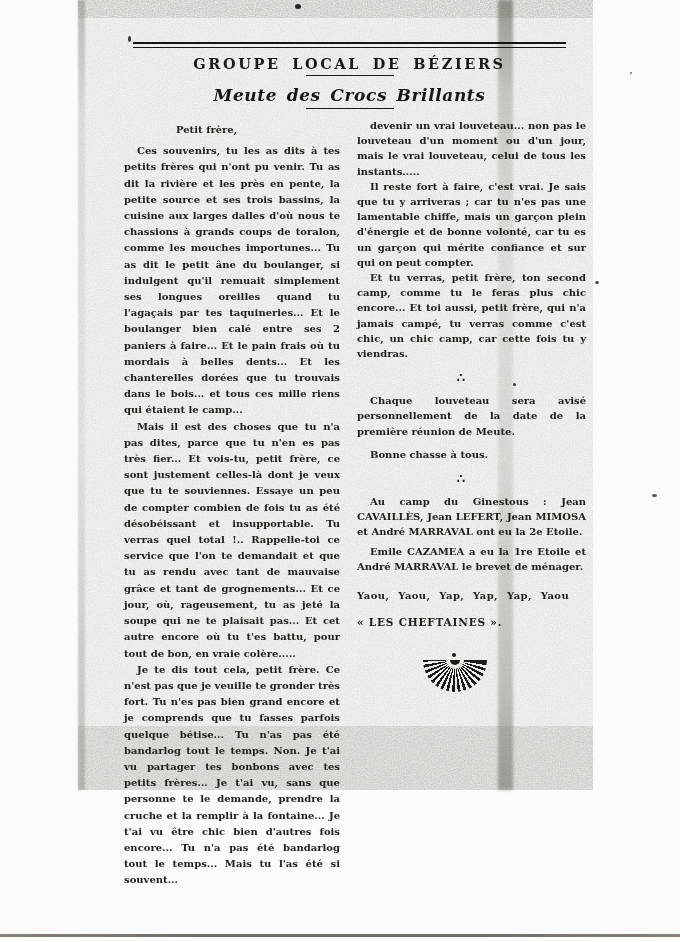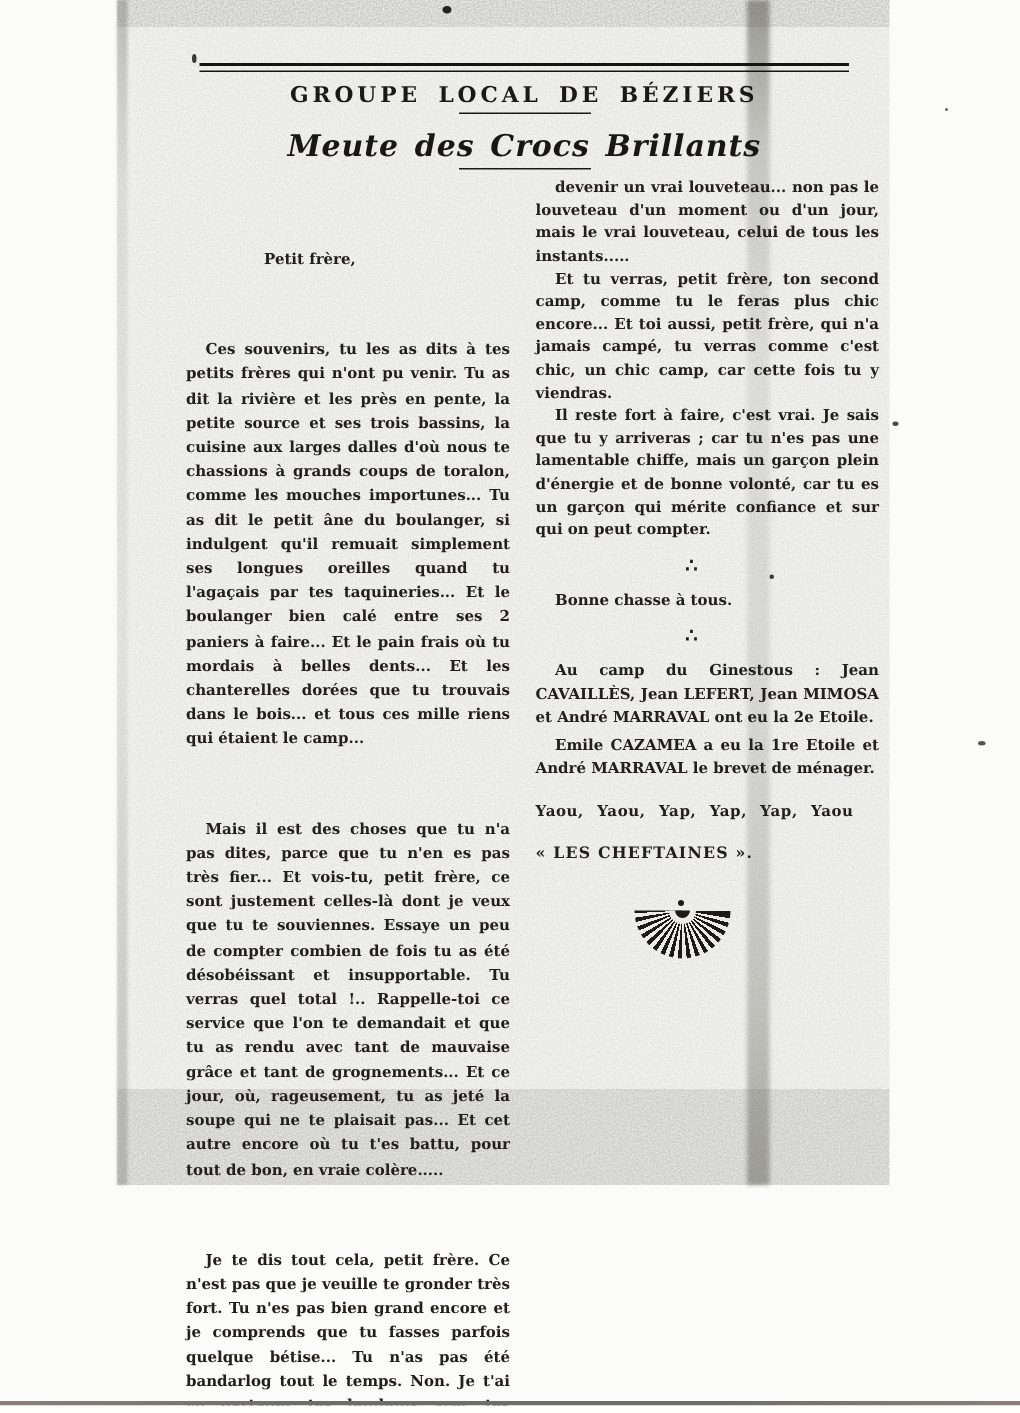--- a/index.html
+++ b/index.html
@@ -46,28 +46,28 @@
   .double-rule{
     margin-top:42px;height:3px;
     border-top:2.5px solid #151412;border-bottom:1.5px solid #151412;
   }
   .group-title{
     margin:7px 0 0;font-size:14.5px;font-weight:bold;
     letter-spacing:2.6px;word-spacing:4px;color:#1b1916;
   }
   .rule-s{width:88px;height:0;border-top:1.5px solid #1b1916;margin:3px auto 0;}
   .pack-title{
-    margin:9px 0 0;font-size:20px;font-weight:bold;font-style:italic;
+    margin:9px 0 0;font-size:17px;font-weight:bold;font-style:italic;
     letter-spacing:.6px;word-spacing:3px;color:#191714;
   }
   
   .col{position:absolute;color:#23201c;}
   .col p{margin:0;text-indent:13px;text-align:justify;}
   .col-left{left:46px;top:122px;width:216px;font-size:10px;font-weight:bold;}
-  .col-left p{line-height:16.2px;margin-top:44px;}
+  .col-left p{line-height:16.2px;}
   .salutation{text-indent:52px !important;margin-bottom:5px !important;}
   .col-right{left:279px;top:118px;width:229px;font-size:10px;font-weight:bold;}
   .col-right p{line-height:15.2px;}
   .asterism{
     text-align:center;margin:10px 20px 8px 0;font-size:13px;
     font-weight:bold;color:#1d1b18;letter-spacing:1px;line-height:14px;
   }
   .notice{margin-top:2px !important;}
   .bonne{margin-top:8px !important;}
   .news1{margin-top:4px !important;}
@@ -134,25 +134,26 @@
     <div class="col col-left">
       <p class="salutation">Petit frère,</p>
       <p>Ces souvenirs, tu les as dits à tes petits frères qui n'ont pu venir. Tu as dit la rivière et les près en pente, la petite source et ses trois bassins, la cuisine aux larges dalles d'où nous te chassions à grands coups de toralon, comme les mouches importunes... Tu as dit le petit âne du boulanger, si indulgent qu'il remuait simplement ses longues oreilles quand tu l'agaçais par tes taquineries... Et le boulanger bien calé entre ses 2 paniers à faire... Et le pain frais où tu mordais à belles dents... Et les chanterelles dorées que tu trouvais dans le bois... et tous ces mille riens qui étaient le camp...</p>
       <p>Mais il est des choses que tu n'a pas dites, parce que tu n'en es pas très fier... Et vois-tu, petit frère, ce sont justement celles-là dont je veux que tu te souviennes. Essaye un peu de compter combien de fois tu as été désobéissant et insupportable. Tu verras quel total !.. Rappelle-toi ce service que l'on te demandait et que tu as rendu avec tant de mauvaise grâce et tant de grognements... Et ce jour, où, rageusement, tu as jeté la soupe qui ne te plaisait pas... Et cet autre encore où tu t'es battu, pour tout de bon, en vraie colère.....</p>
       <p>Je te dis tout cela, petit frère. Ce n'est pas que je veuille te gronder très fort. Tu n'es pas bien grand encore et je comprends que tu fasses parfois quelque bétise... Tu n'as pas été bandarlog tout le temps. Non. Je t'ai vu partager tes bonbons avec tes petits frères... Je t'ai vu, sans que personne te le demande, prendre la cruche et la remplir à la fontaine... Je t'ai vu être chic bien d'autres fois encore... Tu n'a pas été bandarlog tout le temps... Mais tu l'as été si souvent...</p>
 
     </div>
 
     <div class="col col-right">
       <p>devenir un vrai louveteau... non pas le louveteau d'un moment ou d'un jour, mais le vrai louveteau, celui de tous les instants.....</p>
+      <p>Il reste fort à faire, c'est vrai. Je sais que tu y arriveras ; car tu n'es pas une lamentable chiffe, mais un garçon plein d'énergie et de bonne volonté, car tu es un garçon qui mérite confiance et sur qui on peut compter.</p>
       <p>Et tu verras, petit frère, ton second camp, comme tu le feras plus chic encore... Et toi aussi, petit frère, qui n'a jamais campé, tu verras comme c'est chic, un chic camp, car cette fois tu y viendras.</p>
-      <p>Il reste fort à faire, c'est vrai. Je sais que tu y arriveras ; car tu n'es pas une lamentable chiffe, mais un garçon plein d'énergie et de bonne volonté, car tu es un garçon qui mérite confiance et sur qui on peut compter.</p>
 
       <div class="asterism">∴</div>
 
+      <p class="notice">Chaque louveteau sera avisé personnellement de la date de la première réunion de Meute.</p>
       <p class="bonne">Bonne chasse à tous.</p>
 
       <div class="asterism">∴</div>
 
       <p class="news1">Au camp du Ginestous : Jean CAVAILLÈS, Jean LEFERT, Jean MIMOSA et André MARRAVAL ont eu la 2e Etoile.</p>
       <p class="news2">Emile CAZAMEA a eu la 1re Etoile et André MARRAVAL le brevet de ménager.</p>
       <p class="cry">Yaou, Yaou, Yap, Yap, Yap, Yaou</p>
       <p class="signature">« LES CHEFTAINES ».</p>
 
       <div class="fan">

